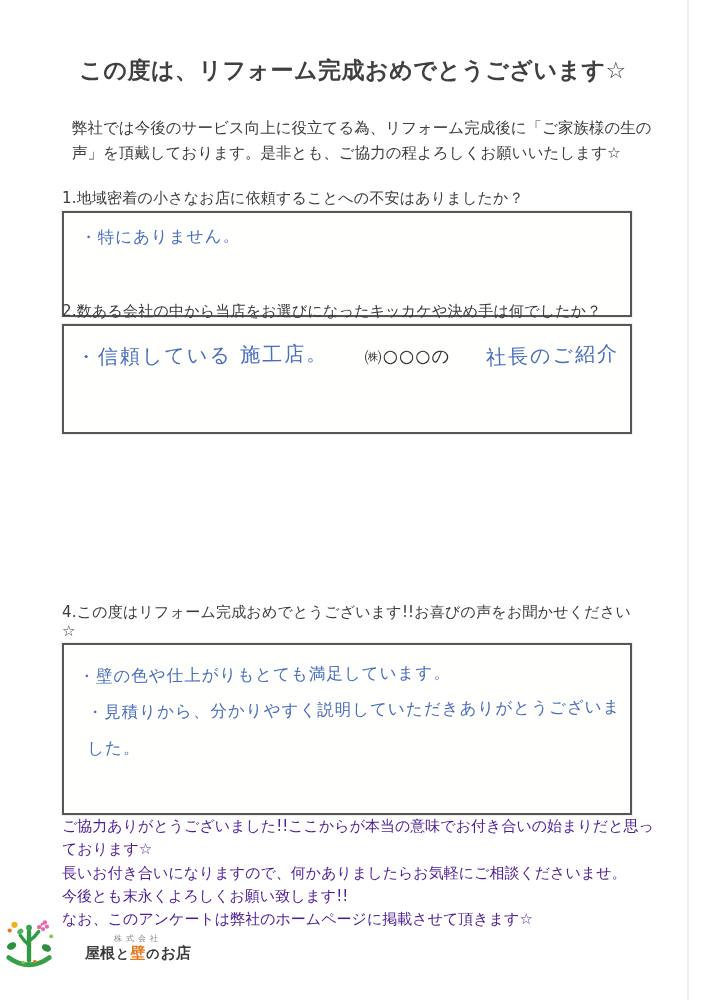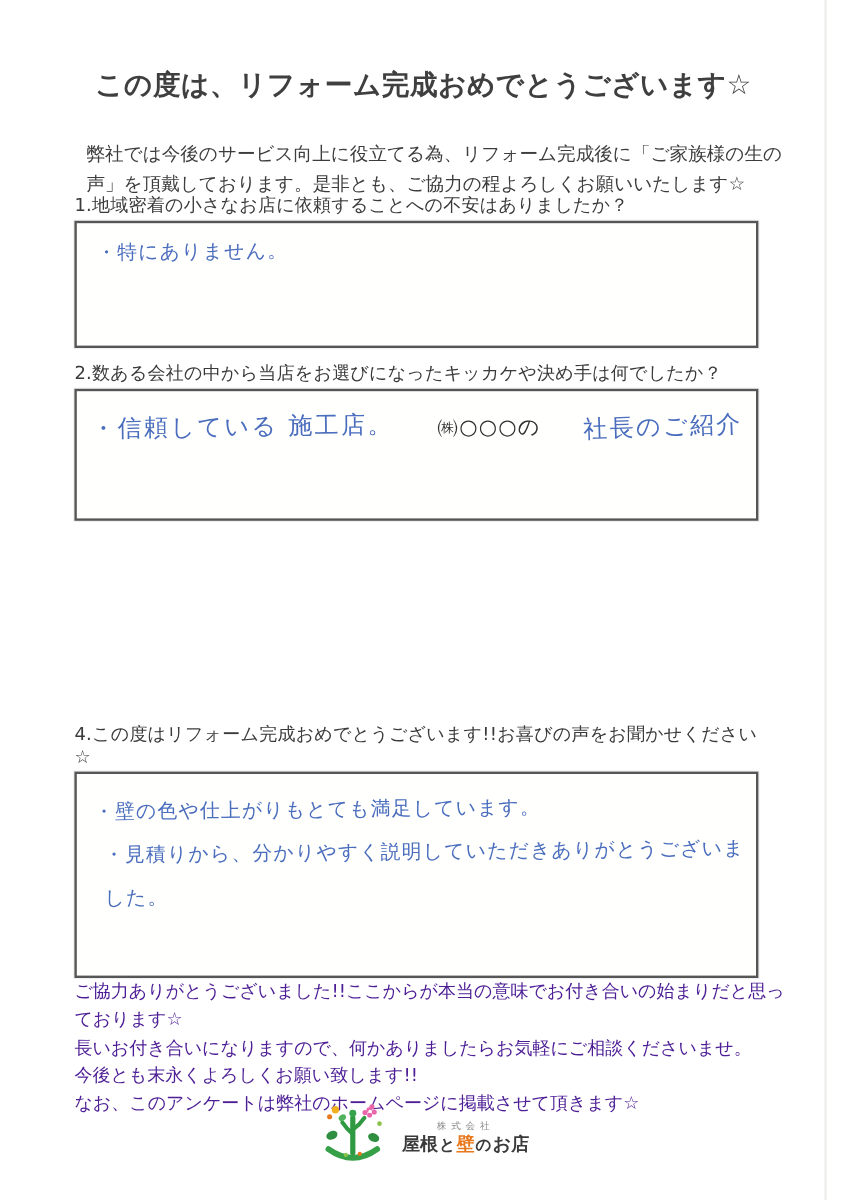--- a/index.html
+++ b/index.html
@@ -37,41 +37,41 @@
   .q3-hand .hand-line:nth-child(3){padding-left:14px;}
   .q4-hand{padding:14px 8px 0 14px;}
   .q4-hand .hand-line{line-height:36px;font-size:16.5px;}
   .q4-hand .hand-line:nth-child(2){padding-left:8px;}
   .footer{
     position:absolute;top:815px;left:62px;width:606px;
     font-size:15px;line-height:1.55;color:#4c1d95;
   }
   .logo{
     position:absolute;top:918px;left:0;width:706px;
-    display:flex;justify-content:center;align-items:center;gap:12px;
+    display:flex;align-items:center;gap:27px;
   }
   .logo-icon{width:58px;height:58px;}
   .logo-text{display:flex;flex-direction:column;align-items:center;}
   .logo-company{font-size:8px;color:#8a8a88;letter-spacing:4px;margin-bottom:2px;}
   .logo-name{display:flex;align-items:baseline;font-weight:700;color:#3a3a3a;line-height:1;}
   .logo-name .big{font-size:15px;}
   .logo-name .small{font-size:13px;padding:0 1px;}
   .logo-name .wall{color:#e8791d;}
 </style>
 </head>
 <body>
 
 <div class="page">
   <div class="scan-edge"></div>
 
   <h1 class="title">この度は、リフォーム完成おめでとうございます☆</h1>
 
   <p class="intro">弊社では今後のサービス向上に役立てる為、リフォーム完成後に「ご家族様の生の声」を頂戴しております。是非とも、ご協力の程よろしくお願いいたします☆</p>
 
-  <section class="q" style="top:162px">
+  <section class="q" style="top:189px">
     <div class="q-label">1.地域密着の小さなお店に依頼することへの不安はありましたか？</div>
     <div class="answer-box" style="height:106px">
       <div class="hand q1-hand">・特にありません。</div>
     </div>
   </section>
 
   <section class="q" style="top:302px">
     <div class="q-label">2.数ある会社の中から当店をお選びになったキッカケや決め手は何でしたか？</div>
     <div class="answer-box" style="height:110px">
       <div class="q2-row">

